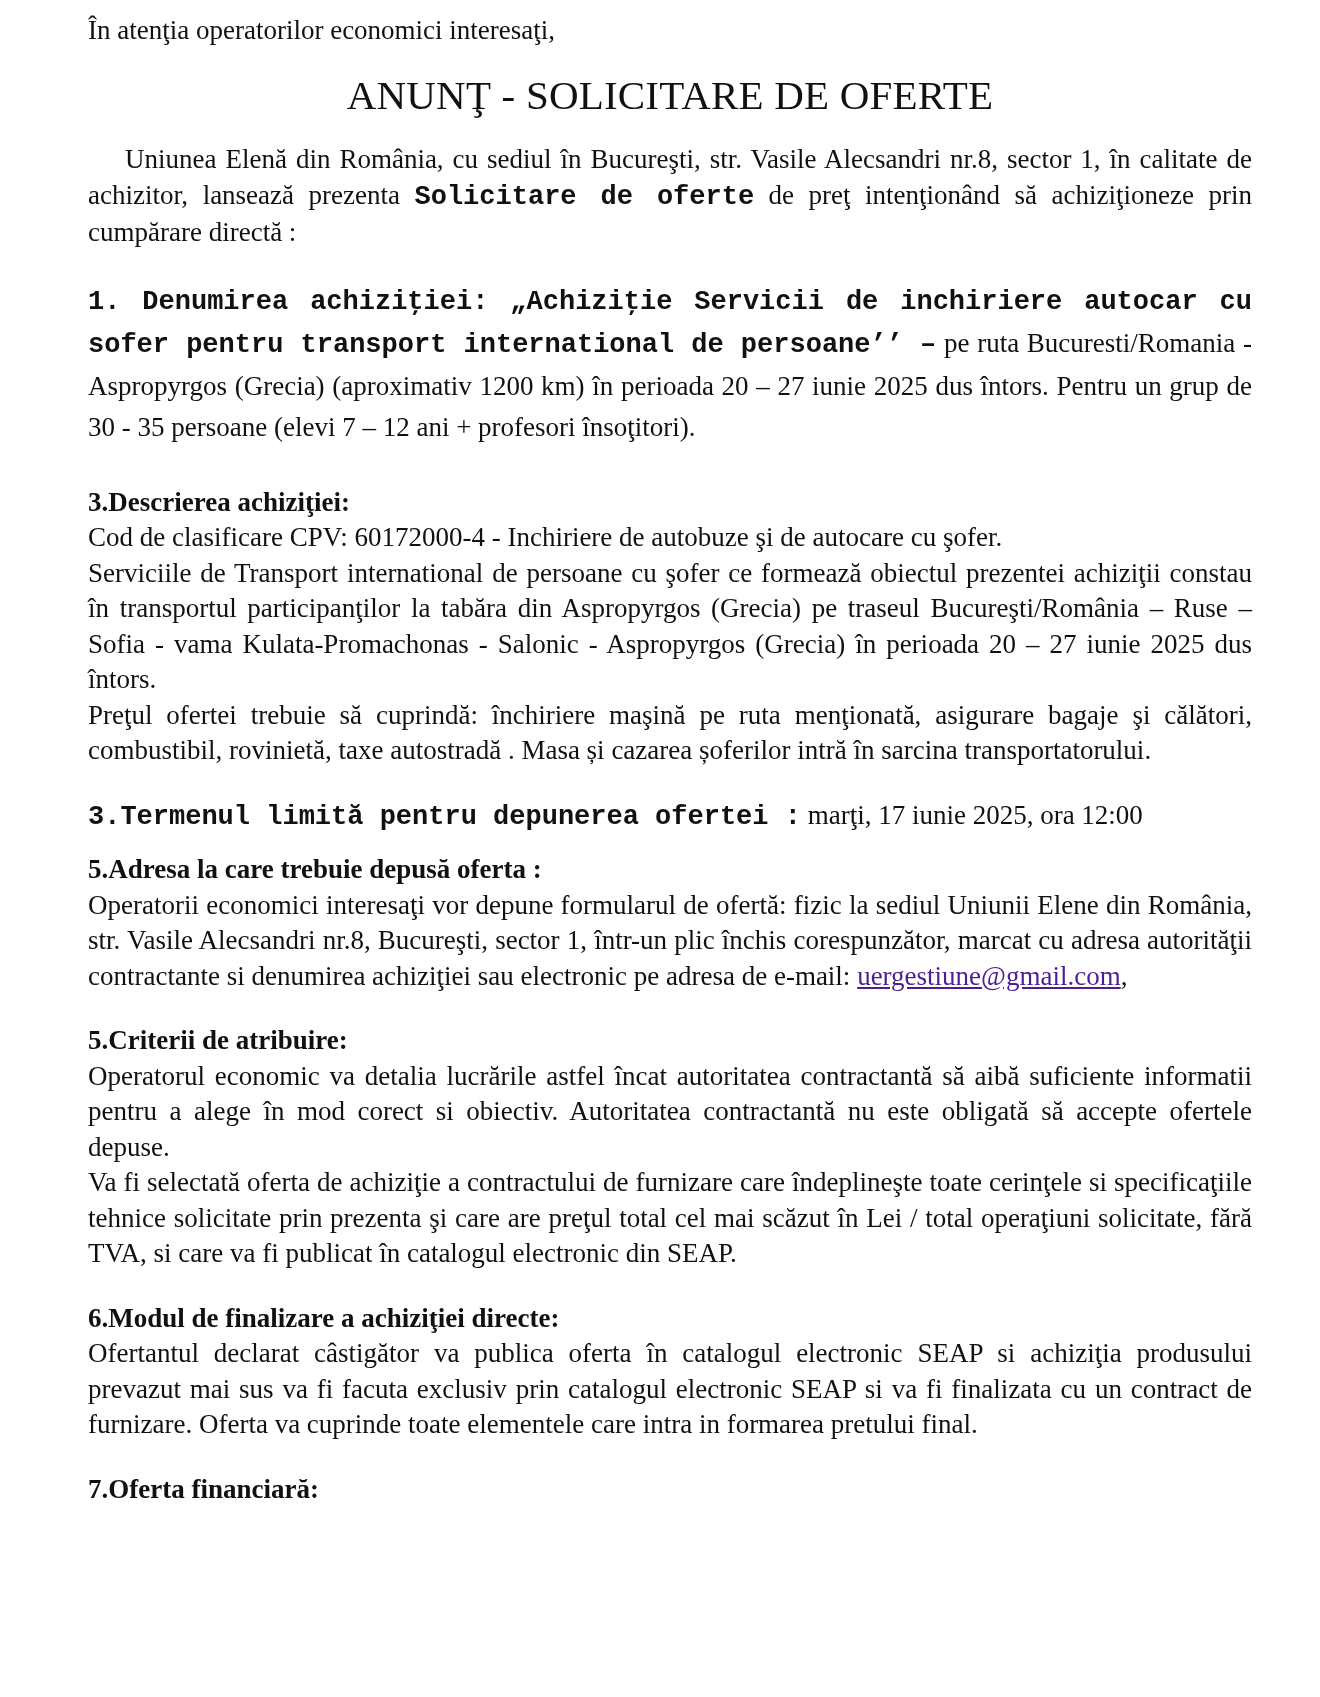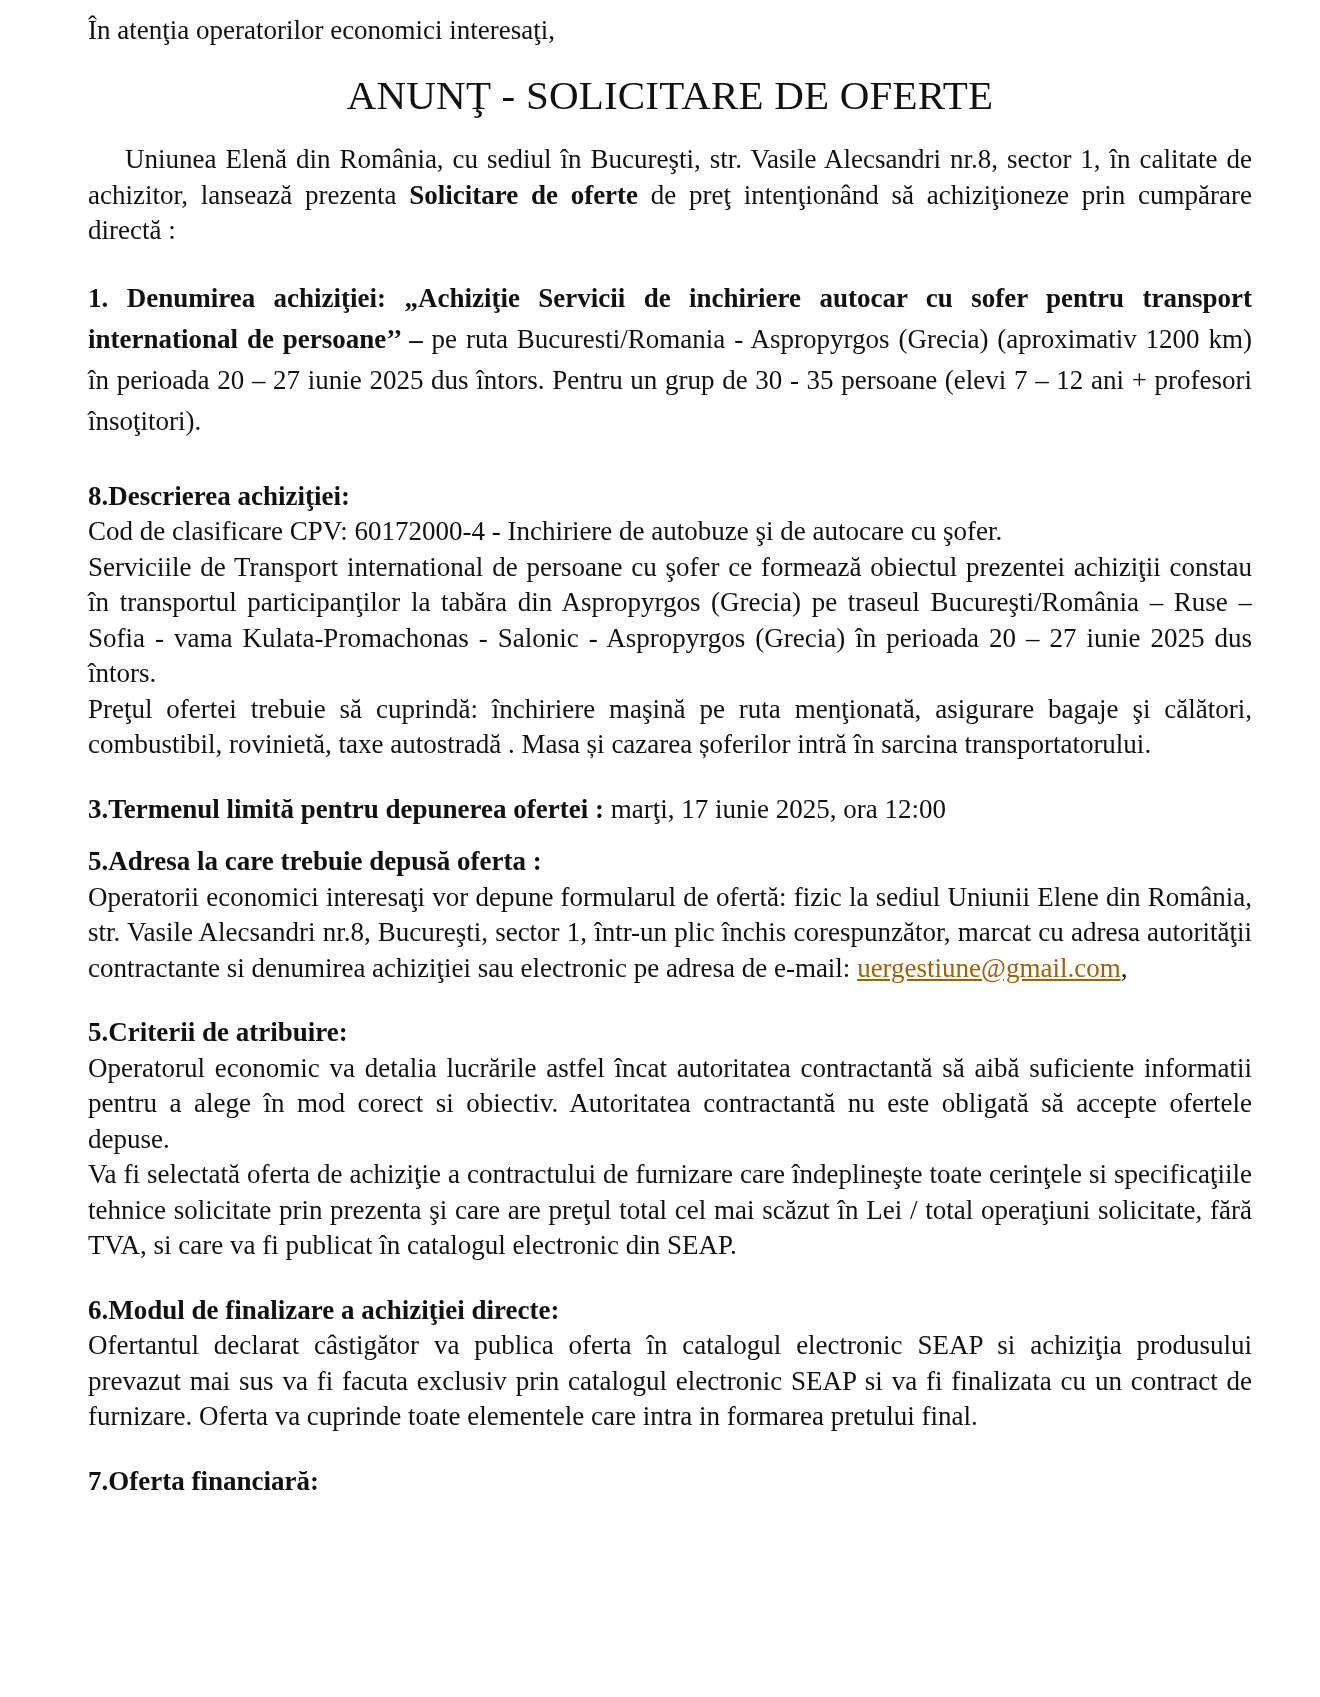--- a/index.html
+++ b/index.html
@@ -48,41 +48,41 @@
     font-size: 27px;
     line-height: 35.5px;
     margin: 0;
   }
   .body-text {
     line-height: 35.5px;
   }
   .gap { margin-bottom: 29px; }
   .gap-sm { margin-bottom: 17px; }
   .link {
-    color: #a16207;
+    color: #4c1d95;
     text-decoration: underline;
     font-family: Liberation Serif, serif;
   }
-  b { font-weight: bold; }
+  b { font-weight: bold; font-family: Liberation Mono, monospace; }
 </style>
 </head>
 <body>
 
 <div class="page">
 
   <p class="greeting">În atenţia operatorilor economici interesaţi,</p>
 
   <h1 class="title">ANUNŢ - SOLICITARE DE OFERTE</h1>
 
   <p class="intro"><span>Uniunea Elenă din România, cu sediul în Bucureşti, str. Vasile Alecsandri nr.8, sector 1, în calitate de achizitor, lansează prezenta </span><b>Solicitare de oferte</b><span> de preţ intenţionând să achiziţioneze prin cumpărare directă :</span></p>
 
   <p class="sec1"><b>1. Denumirea achiziţiei: „Achiziţie Servicii de inchiriere autocar cu sofer pentru transport international de persoane’’ –</b><span> pe ruta Bucuresti/Romania - Aspropyrgos (Grecia) (aproximativ 1200 km) în perioada 20 – 27 iunie 2025 dus întors. Pentru un grup de 30 - 35 persoane (elevi 7 – 12 ani + profesori însoţitori).</span></p>
 
   <div class="gap">
-    <p class="sec-head">8.Descrierea achiziţiei:</p>
+    <p class="sec-head">3.Descrierea achiziţiei:</p>
     <p class="body-text">Cod de clasificare CPV: 60172000-4 - Inchiriere de autobuze şi de autocare cu şofer.</p>
     <p class="body-text">Serviciile de Transport international de persoane cu şofer ce formează obiectul prezentei achiziţii constau în transportul participanţilor la tabăra din Aspropyrgos (Grecia)  pe traseul Bucureşti/România – Ruse – Sofia - vama Kulata-Promachonas - Salonic - Aspropyrgos (Grecia) în perioada 20 – 27 iunie 2025 dus întors.</p>
     <p class="body-text">Preţul ofertei trebuie să cuprindă: închiriere maşină pe ruta menţionată, asigurare bagaje şi călători, combustibil, rovinietă, taxe autostradă . Masa și cazarea șoferilor intră în sarcina transportatorului.</p>
   </div>
 
   <p class="body-text gap-sm"><b>3.Termenul limită pentru depunerea ofertei :</b><span> marţi, 17 iunie 2025, ora 12:00</span></p>
 
   <div class="gap">
     <p class="sec-head">5.Adresa la care trebuie depusă oferta :</p>
     <p class="body-text"><span>Operatorii economici interesaţi vor depune formularul de ofertă: fizic la sediul Uniunii Elene din România, str. Vasile Alecsandri nr.8, Bucureşti, sector 1, într-un plic închis corespunzător, marcat cu adresa autorităţii contractante si denumirea achiziţiei sau electronic pe adresa de e-mail: </span><a class="link">uergestiune@gmail.com</a><span>,</span></p>

